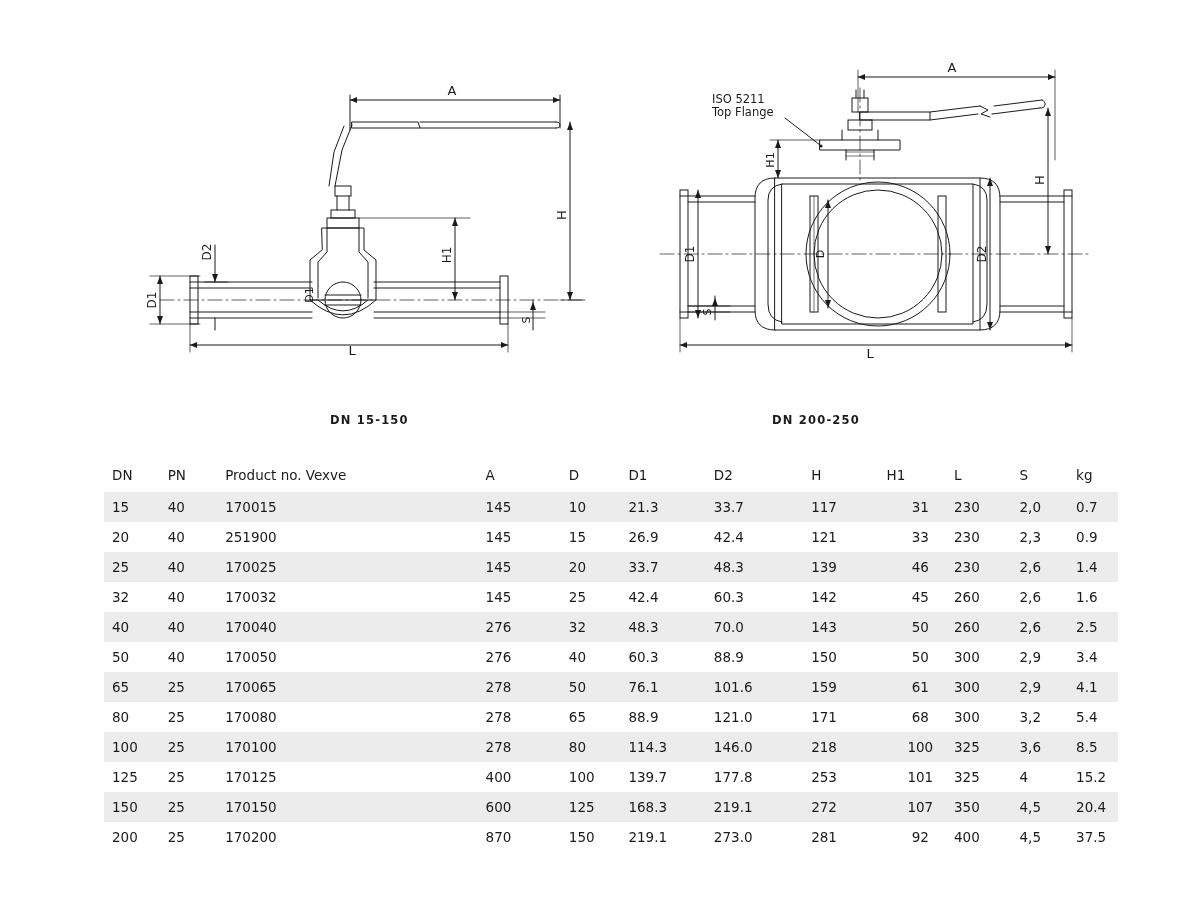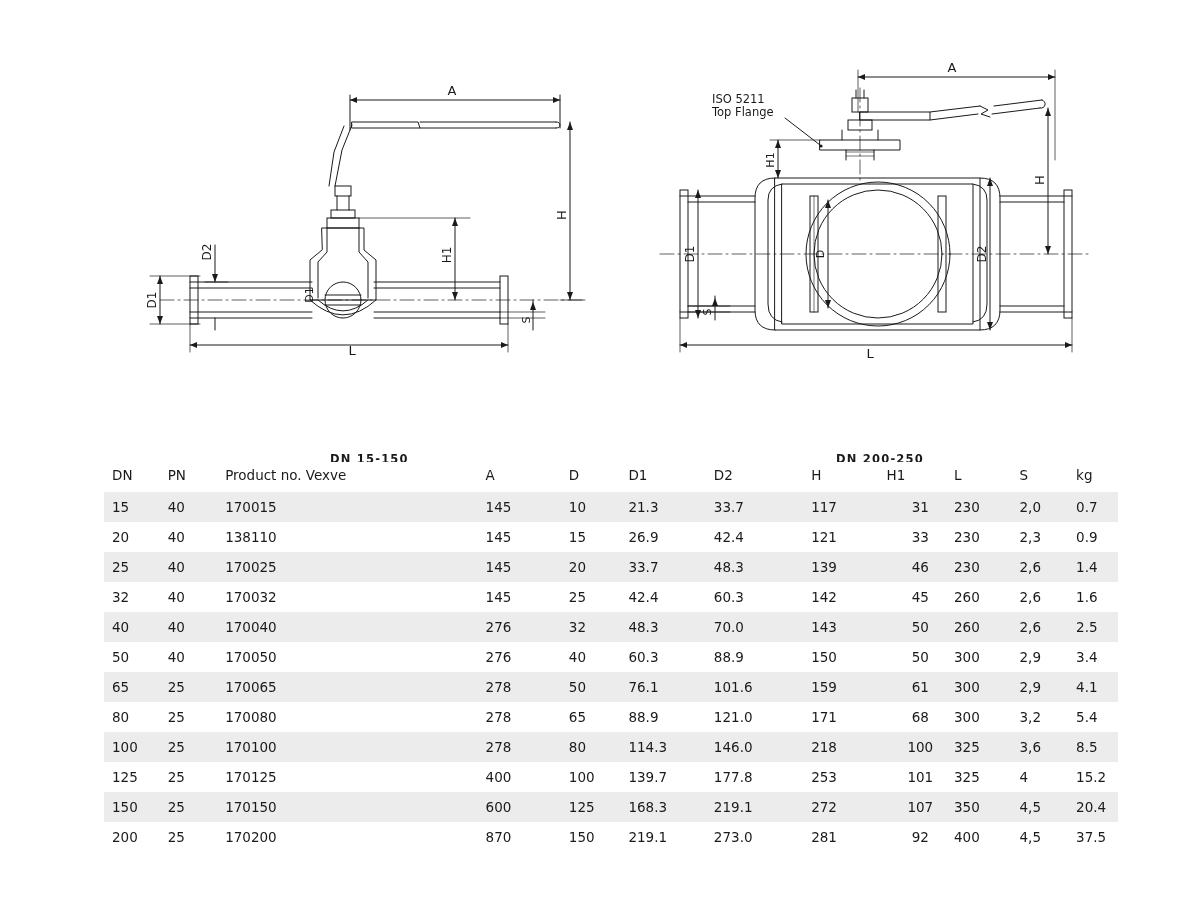--- a/index.html
+++ b/index.html
@@ -32,28 +32,27 @@
     top: 0;
     left: 0;
   }
   .caption {
     position: absolute;
     font-size: 11.5px;
     font-weight: bold;
     letter-spacing: 1.2px;
     color: #1a1a1a;
     white-space: nowrap;
-    margin-top: 39px;
   }
   #caption-left {
     left: 330px;
     top: 413px;
   }
   #caption-right {
-    left: 836px;
+    left: 772px;
     top: 413px;
   }
 
   
   .table-wrap {
     position: absolute;
     left: 104px;
     top: 462px;
     width: 1014px;
   }
@@ -339,21 +338,21 @@
             <td class="c-d2">33.7</td>
             <td class="c-h">117</td>
             <td class="c-h1">31</td>
             <td class="c-l">230</td>
             <td class="c-s">2,0</td>
             <td class="c-kg">0.7</td>
           </tr>
           <tr>
             <td class="c-dn">20</td>
             <td class="c-pn">40</td>
-            <td class="c-prod">138110</td>
+            <td class="c-prod">251900</td>
             <td class="c-a">145</td>
             <td class="c-d">15</td>
             <td class="c-d1">26.9</td>
             <td class="c-d2">42.4</td>
             <td class="c-h">121</td>
             <td class="c-h1">33</td>
             <td class="c-l">230</td>
             <td class="c-s">2,3</td>
             <td class="c-kg">0.9</td>
           </tr>

